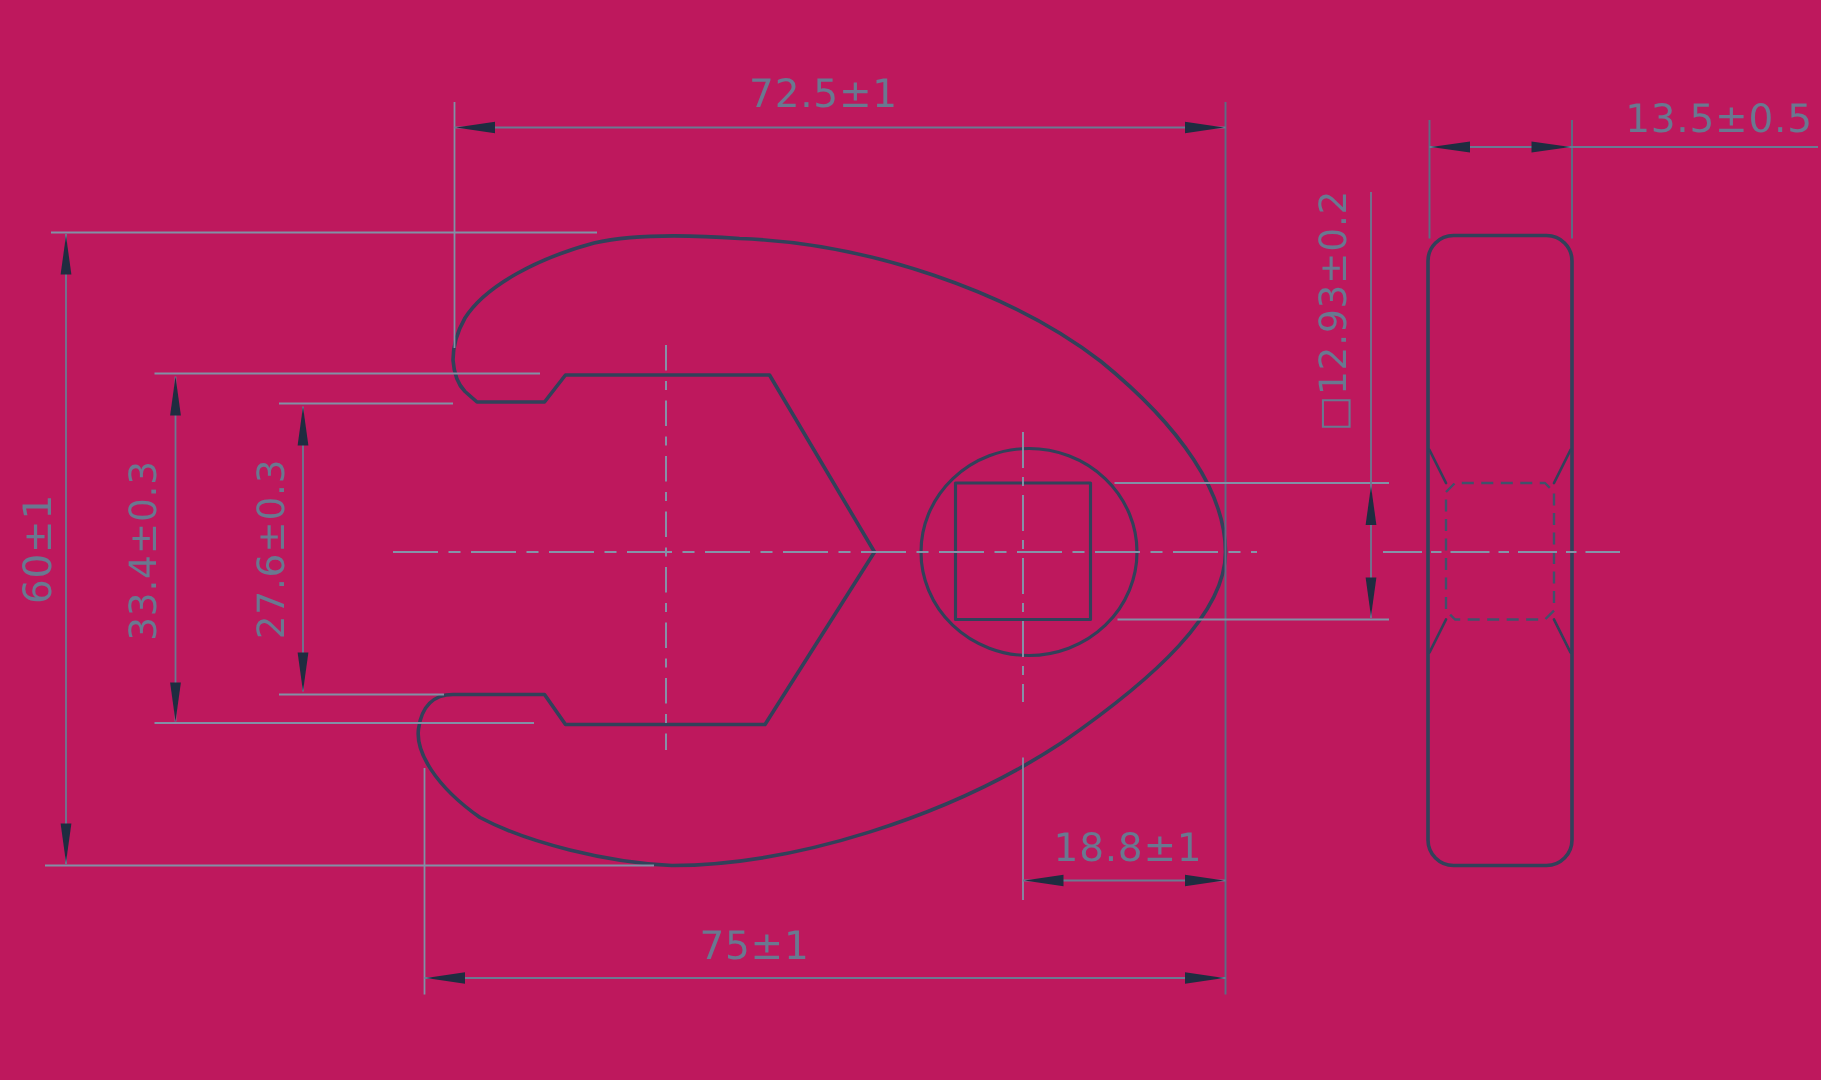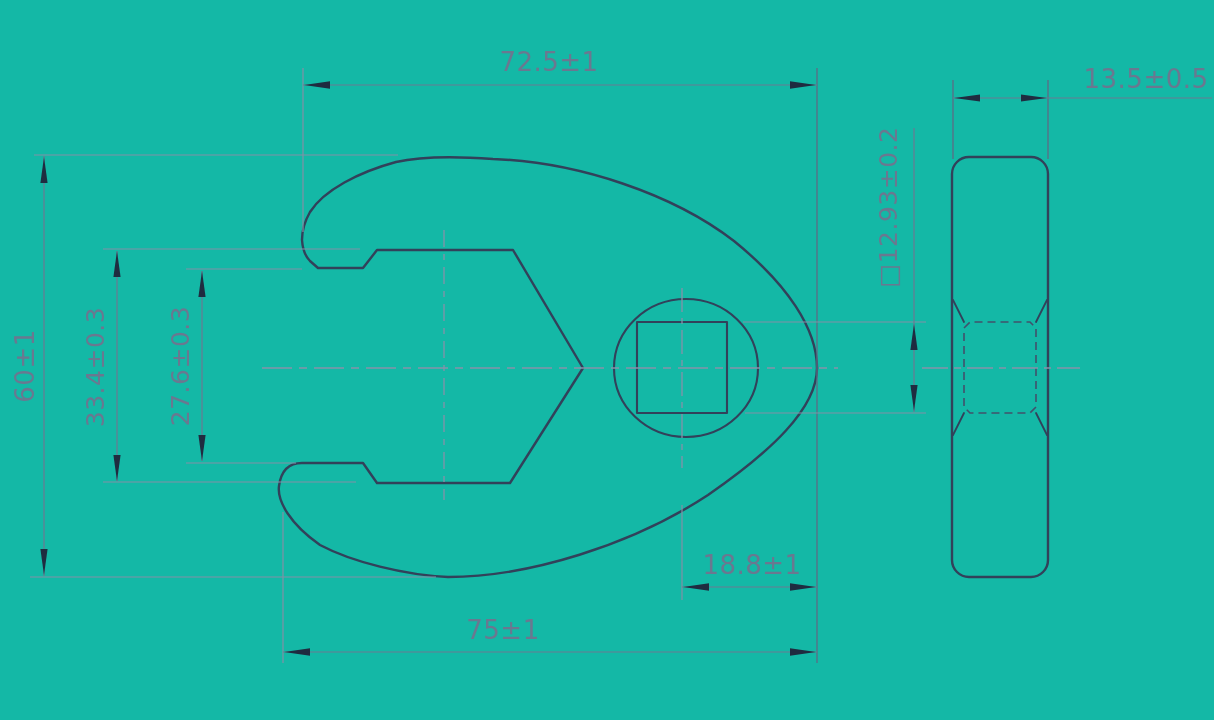--- a/index.html
+++ b/index.html
@@ -1,19 +1,19 @@
 <!DOCTYPE html>
 <html><head>
 <meta charset="utf-8">
 <style>
   html,body{margin:0;padding:0;background:#e8e8e6;}
   .canvas{
     position:relative;
     width:1214px;height:720px;
-    background:#14b8a6;
+    background:#be185d;
     overflow:hidden;
     font-family:"DejaVu Sans",sans-serif;
   }
   svg{display:block}
   .outline{fill:none;stroke:#32415a;stroke-width:2.4;stroke-linejoin:round;stroke-linecap:round}
   .outline2{fill:none;stroke:#32415a;stroke-width:2.1;stroke-linejoin:round}
   .soliddiag{fill:none;stroke:#32415a;stroke-width:1.8;stroke-linecap:round}
   .hiddenln{fill:none;stroke:#41516b;stroke-width:1.6;stroke-dasharray:8 5;stroke-linejoin:round}
   .thin{fill:none;stroke:#8290a6;stroke-width:1.2}
   .med{fill:none;stroke:#5c6c84;stroke-width:1.3}

